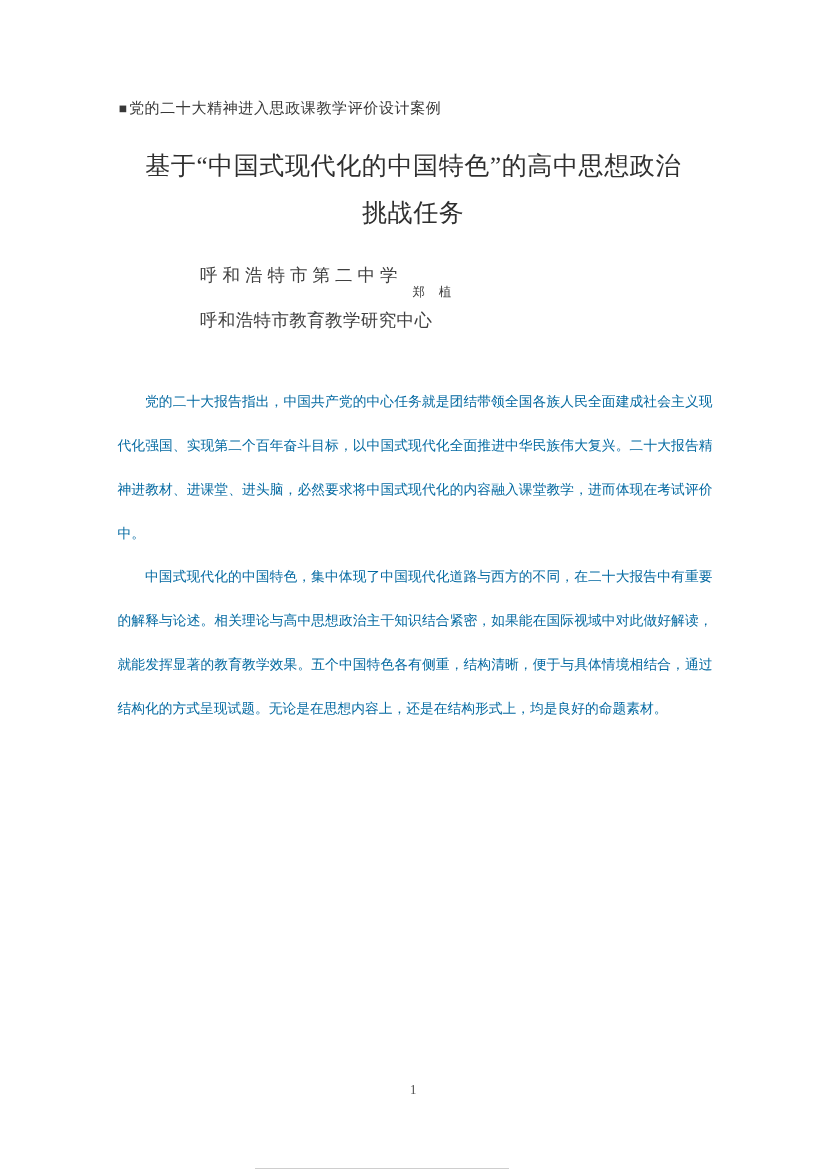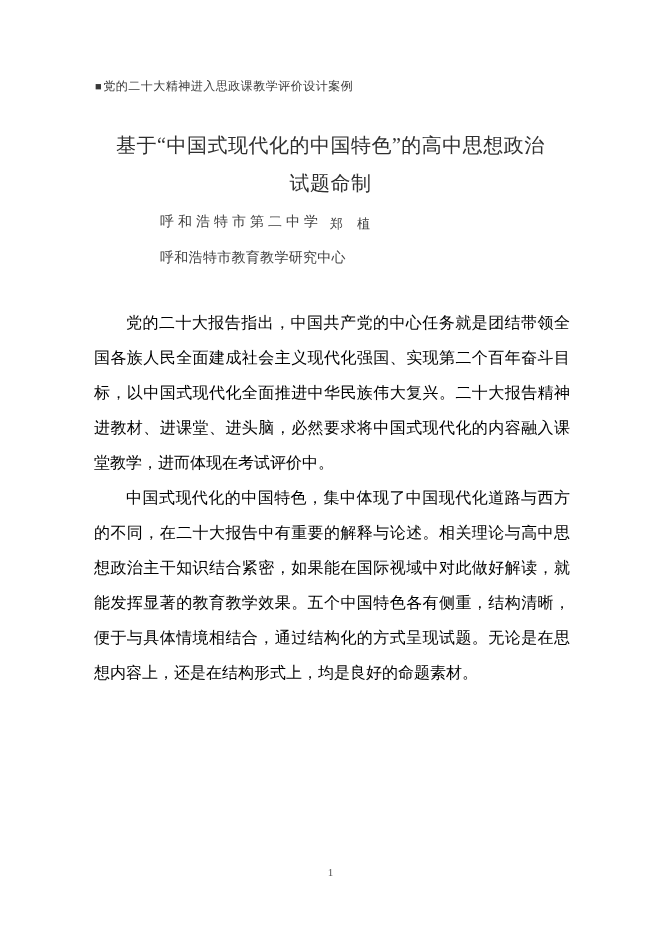--- a/index.html
+++ b/index.html
@@ -35,54 +35,54 @@
     position: absolute;
     left: 0;
     right: 0;
     top: 114px;
     text-align: center;
     font-size: 20px;
     line-height: 38px;
     letter-spacing: 0.5px;
     color: #2f2f2f;
     font-weight: normal;
-    margin: 12px;
+    margin: 0;
   }
   .author-block {
     position: absolute;
     left: 160px;
     top: 204px;
     font-size: 14px;
     line-height: 36px;
     color: #404040;
     white-space: nowrap;
   }
   .affiliation-1 {
     letter-spacing: 4px;
   }
   .affiliation-2 {
     letter-spacing: 0.3px;
   }
   .author-name {
     position: absolute;
     left: 170px;
-    top: 10px;
-    font-size: 13px;
+    top: 21px;
+    font-size: 10px;
     line-height: 20px;
     letter-spacing: 0.5px;
   }
   .doc-body {
     position: absolute;
     left: 94px;
     top: 305px;
     width: 476px;
-    font-size: 16px;
+    font-size: 11px;
     line-height: 35px;
     text-align: justify;
-    color: #000000;
+    color: #0369a1;
   }
   .doc-body p {
     margin: 0;
     text-indent: 2em;
   }
   .page-footer {
     position: absolute;
     left: 0;
     right: 0;
     top: 866px;
@@ -95,21 +95,21 @@
 <body>
 
 <div class="page">
 
   <div class="doc-header">
     <span class="marker">■</span><span>党的二十大精神进入思政课教学评价设计案例</span>
   </div>
 
   <h1 class="doc-title">
     <span>基于“中国式现代化的中国特色”的高中思想政治</span><br>
-    <span>试题命制</span>
+    <span>挑战任务</span>
   </h1>
 
   <div class="author-block">
     <div class="affiliation-1">呼和浩特市第二中学</div>
     <div class="affiliation-2">呼和浩特市教育教学研究中心</div>
     <span class="author-name">郑　植</span>
   </div>
 
   <div class="doc-body">
     <p>党的二十大报告指出，中国共产党的中心任务就是团结带领全国各族人民全面建成社会主义现代化强国、实现第二个百年奋斗目标，以中国式现代化全面推进中华民族伟大复兴。二十大报告精神进教材、进课堂、进头脑，必然要求将中国式现代化的内容融入课堂教学，进而体现在考试评价中。</p>

